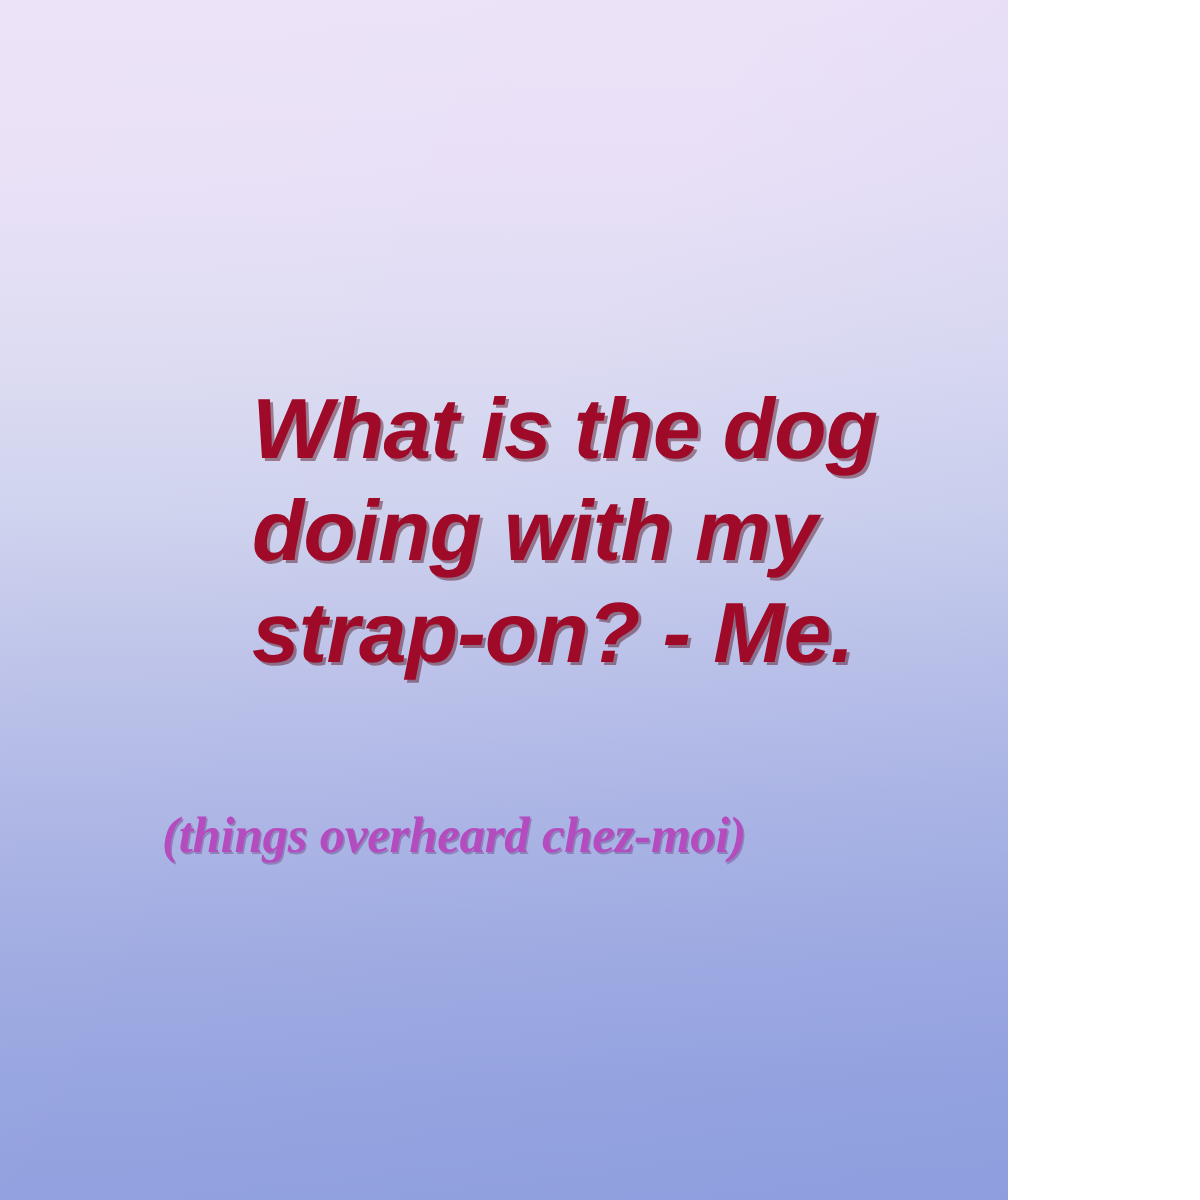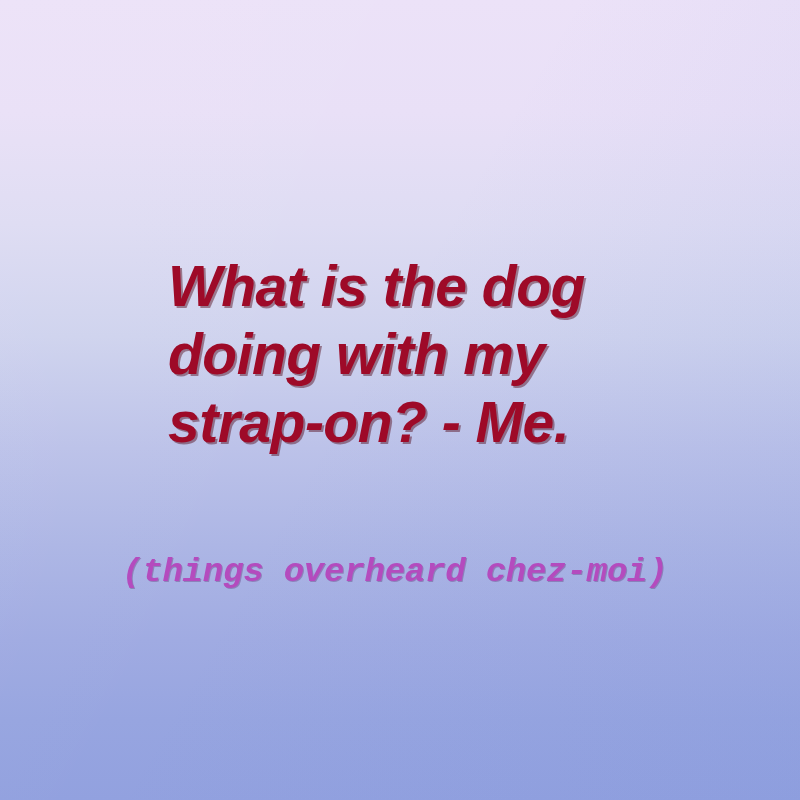--- a/index.html
+++ b/index.html
@@ -10,21 +10,21 @@
 
   body {
     width: 800px;
     height: 800px;
     overflow: hidden;
     font-family: "Liberation Sans", sans-serif;
   }
 
   #quote-card {
     position: relative;
-    width: 800px;
+    width: 672px;
     height: 800px;
     box-sizing: border-box;
     
     background: linear-gradient(
         to bottom,
         #ece2f8 0%,
         #e9e0f7 14%,
         #dedcf3 28%,
         #cfd3ee 42%,
         #bcc2e9 56%,
@@ -72,22 +72,22 @@
     color: #9e0a28;
     text-shadow: 2px 2px 0 rgba(80, 6, 22, 0.45);
     white-space: pre-line;
   }
 
   .subtitle {
     position: absolute;
     left: 108px;
     top: 537px;
     width: 620px;
-    margin: 14px;
-    font-family: Liberation Mono, monospace;
+    margin: 0;
+    font-family: Liberation Serif, serif;
     font-weight: bold;
     font-style: italic;
     font-size: 34px;
     line-height: 42px;
     letter-spacing: -0.2px;
     color: #b44bbe;
     text-shadow: 1px 1px 0 rgba(90, 40, 110, 0.35);
   }
 </style>
 </head>

